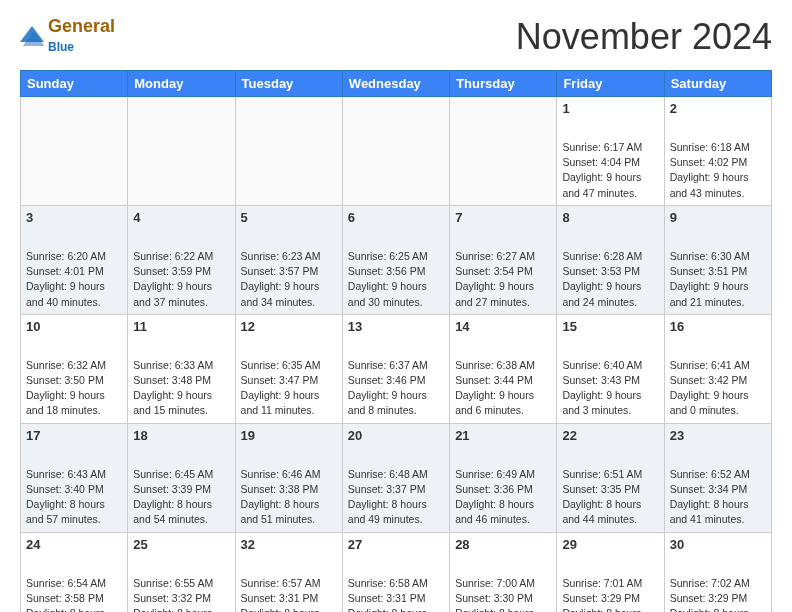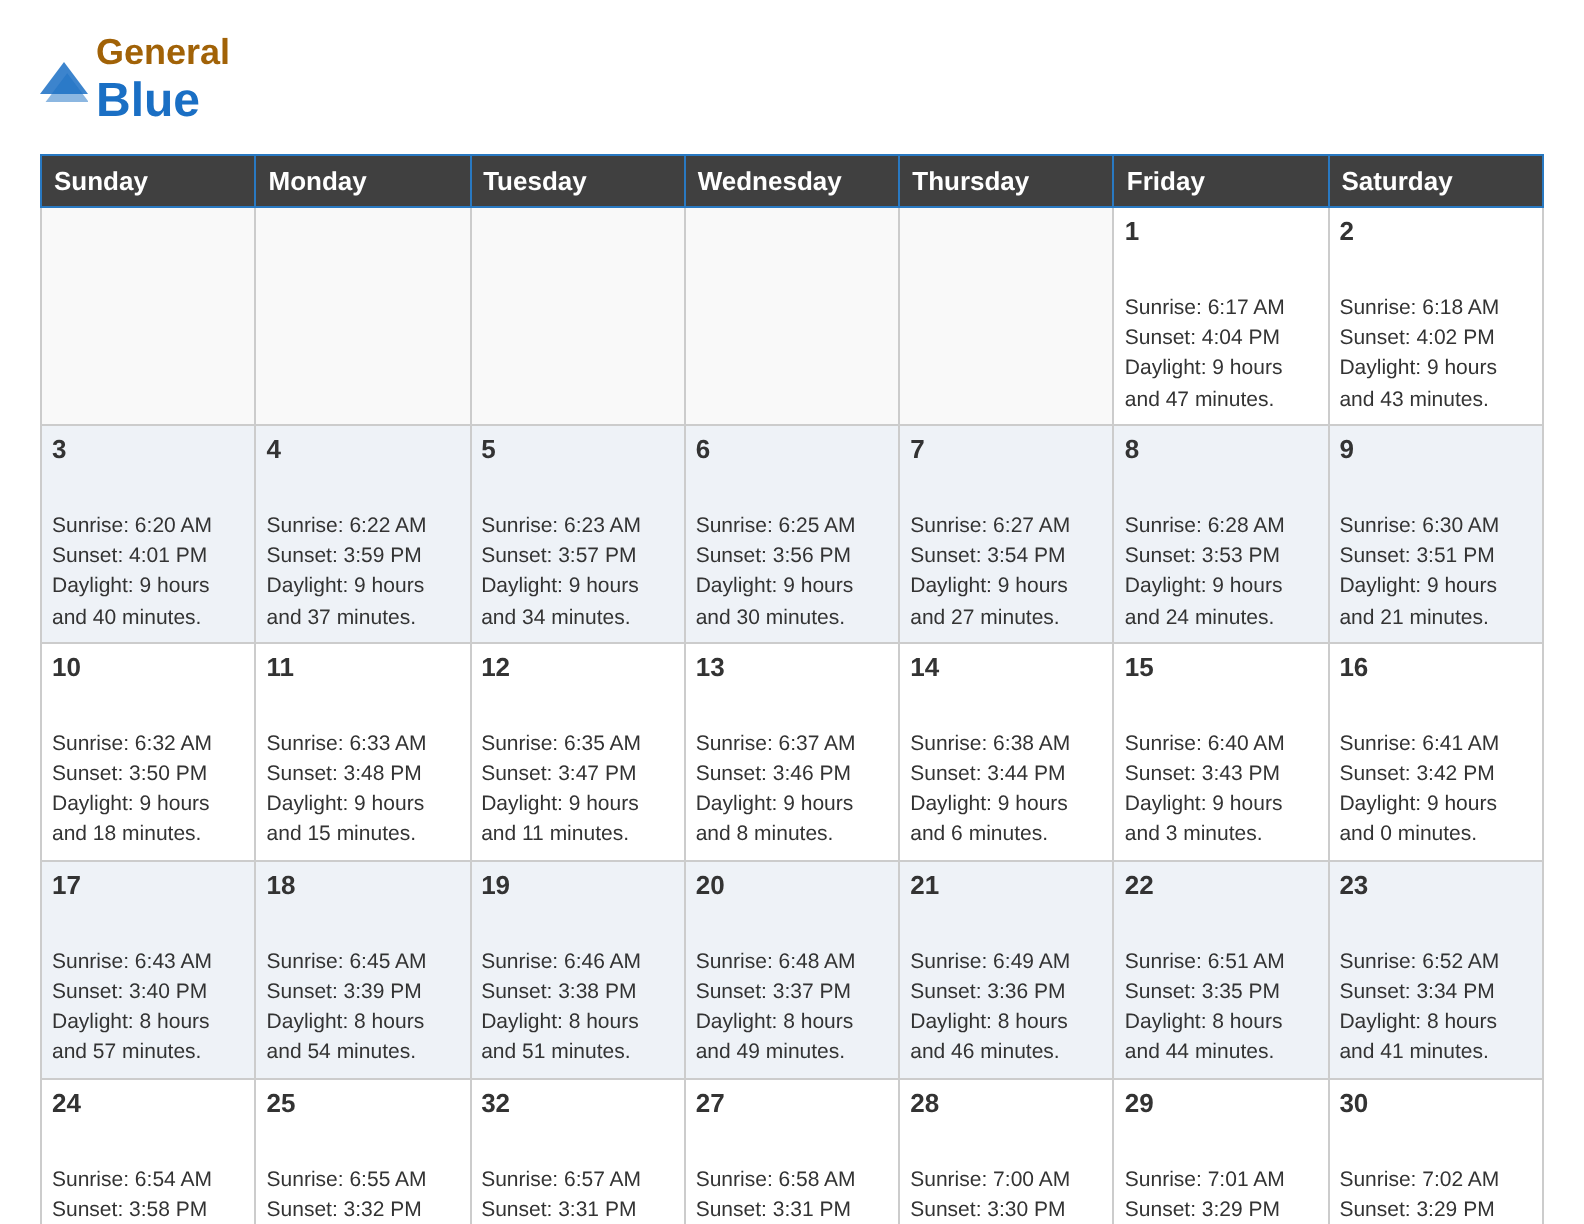--- a/index.html
+++ b/index.html
@@ -36,21 +36,21 @@
     .subtitle {
       font-size: 14px;
       color: #555;
     }
     table {
       width: 100%;
       border-collapse: collapse;
       table-layout: fixed;
     }
     th {
-      background-color: #404040;
+      background-color: #3b82f6;
       color: #fff;
       text-align: left;
       padding: 5px 6px;
       font-size: 13px;
       font-weight: bold;
       border: 1px solid #2979c2;
     }
     td {
       border: 1px solid #ccc;
       vertical-align: top;
@@ -81,24 +81,25 @@
 <body>
 
 <div class="header-section">
   <div class="logo">
     <svg class="logo-icon" viewBox="0 0 30 25" xmlns="http://www.w3.org/2000/svg">
       <polygon points="0,20 15,0 30,20" fill="#1a6fc4" opacity="0.85"></polygon>
       <polygon points="5,25 20,5 35,25" fill="#1a6fc4" opacity="0.5" transform="translate(-3,2)"></polygon>
     </svg>
     <div>
       <span style="font-size:18px;font-weight:bold;color:#a16207;">General</span><br>
-      <span style="font-size:24px;font-weight:bold;color:#1a6fc4;">Blue</span>
+      <span style="font-size:12px;font-weight:bold;color:#1a6fc4;">Blue</span>
     </div>
   </div>
   <div class="title-section">
+    <div class="month-title">November 2024</div>
   </div>
 </div>
 
 <table>
   <thead>
     <tr>
     <th>Sunday</th>
         <th>Monday</th>
         <th>Tuesday</th>
         <th>Wednesday</th>

